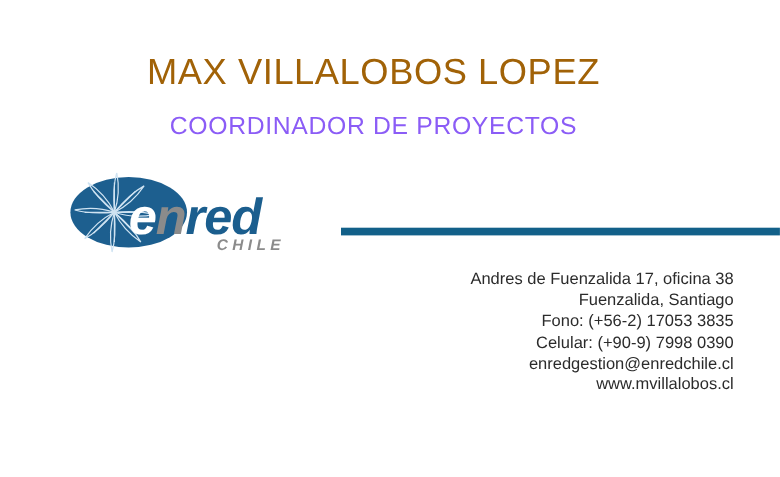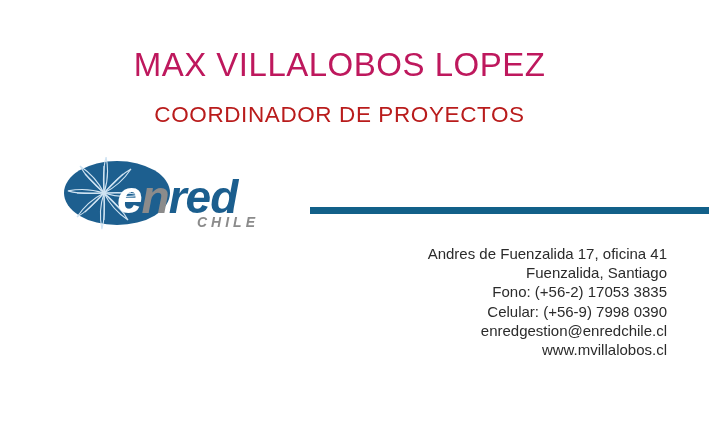--- a/index.html
+++ b/index.html
@@ -26,31 +26,31 @@
     left: 0;
     top: 48px;
     width: 679px;
     text-align: center;
   }
   .person-name {
     font-family: "Liberation Sans", sans-serif;
     font-size: 33px;
     font-weight: 300;
     letter-spacing: 0.5px;
-    color: #be185d;
+    color: #a16207;
     line-height: 1.0;
     white-space: nowrap;
     transform: scaleX(1.0);
   }
   .person-role {
     font-family: "Liberation Sans", sans-serif;
     font-size: 22.5px;
     font-weight: 300;
     letter-spacing: 0.6px;
-    color: #b91c1c;
+    color: #8b5cf6;
     line-height: 1.0;
     margin-top: 23px;
     white-space: nowrap;
   }
 
   
   .logo {
     position: absolute;
     left: 62px;
     top: 157px;
@@ -148,21 +148,21 @@
         <tspan fill="#ffffff">e</tspan><tspan fill="#8b8b8b">n</tspan><tspan fill="#1b5e8e">red</tspan>
       </text>
 
       <text x="197" y="70" text-anchor="end" font-family="'Liberation Sans', sans-serif" font-size="14" font-weight="bold" font-style="italic" letter-spacing="4" fill="#8b8b8b">CHILE</text>
     </svg>
   </div>
 
   <div class="divider"></div>
 
   <div class="contact">
-    <div class="contact-line">Andres de Fuenzalida 17, oficina 41</div>
+    <div class="contact-line">Andres de Fuenzalida 17, oficina 38</div>
     <div class="contact-line">Fuenzalida, Santiago</div>
     <div class="contact-line">Fono: (+56-2) 17053 3835</div>
-    <div class="contact-line">Celular: (+56-9) 7998 0390</div>
+    <div class="contact-line">Celular: (+90-9) 7998 0390</div>
     <div class="contact-line">enredgestion@enredchile.cl</div>
     <div class="contact-line">www.mvillalobos.cl</div>
   </div>
 
 </div>
 
 </body></html>

